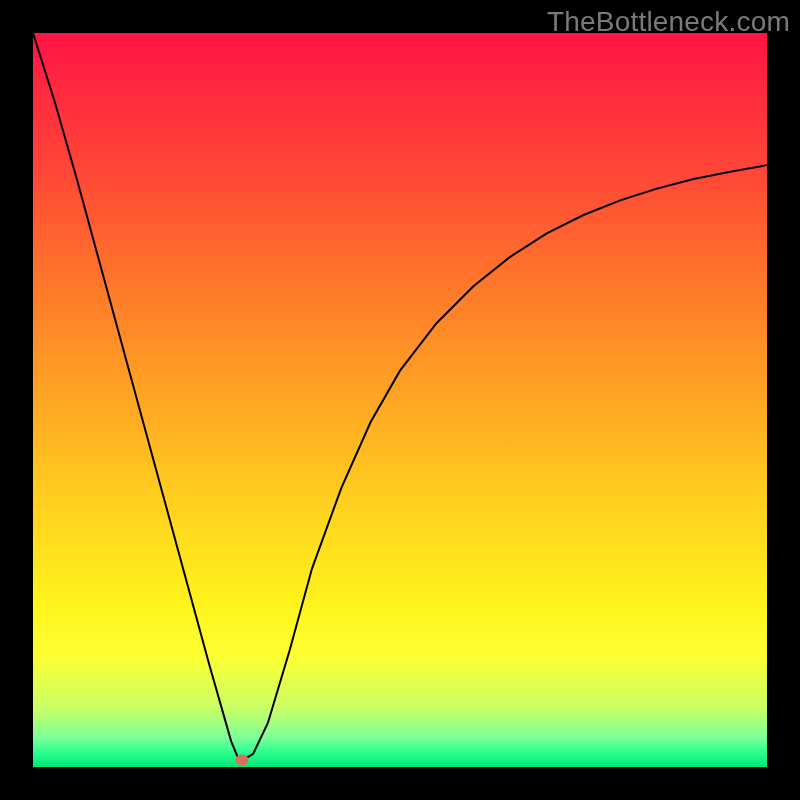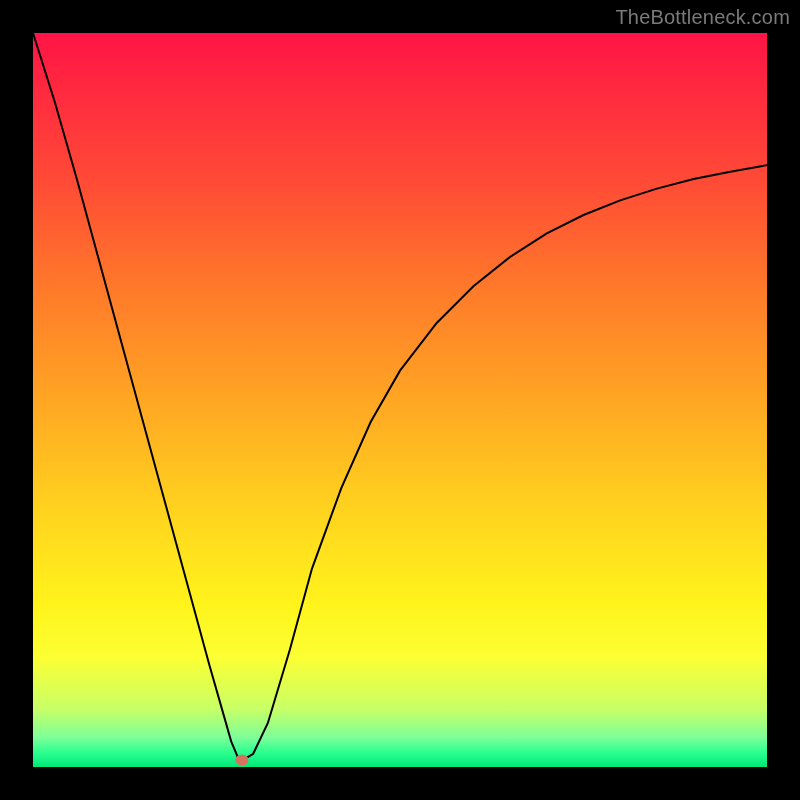--- a/index.html
+++ b/index.html
@@ -38,21 +38,21 @@
       #7dff99 96%,
       #2bff8f 98%,
       #00e878 100%
     );
   }
   .watermark {
     position: absolute;
     top: 6px;
     right: 10px;
     color: #7a7a7a;
-    font-size: 20px;
+    font-size: 28px;
     letter-spacing: 0.2px;
     user-select: none;
   }
   svg.curve {
     position: absolute;
     left: 0;
     top: 0;
     width: 734px;
     height: 734px;
     overflow: visible;

